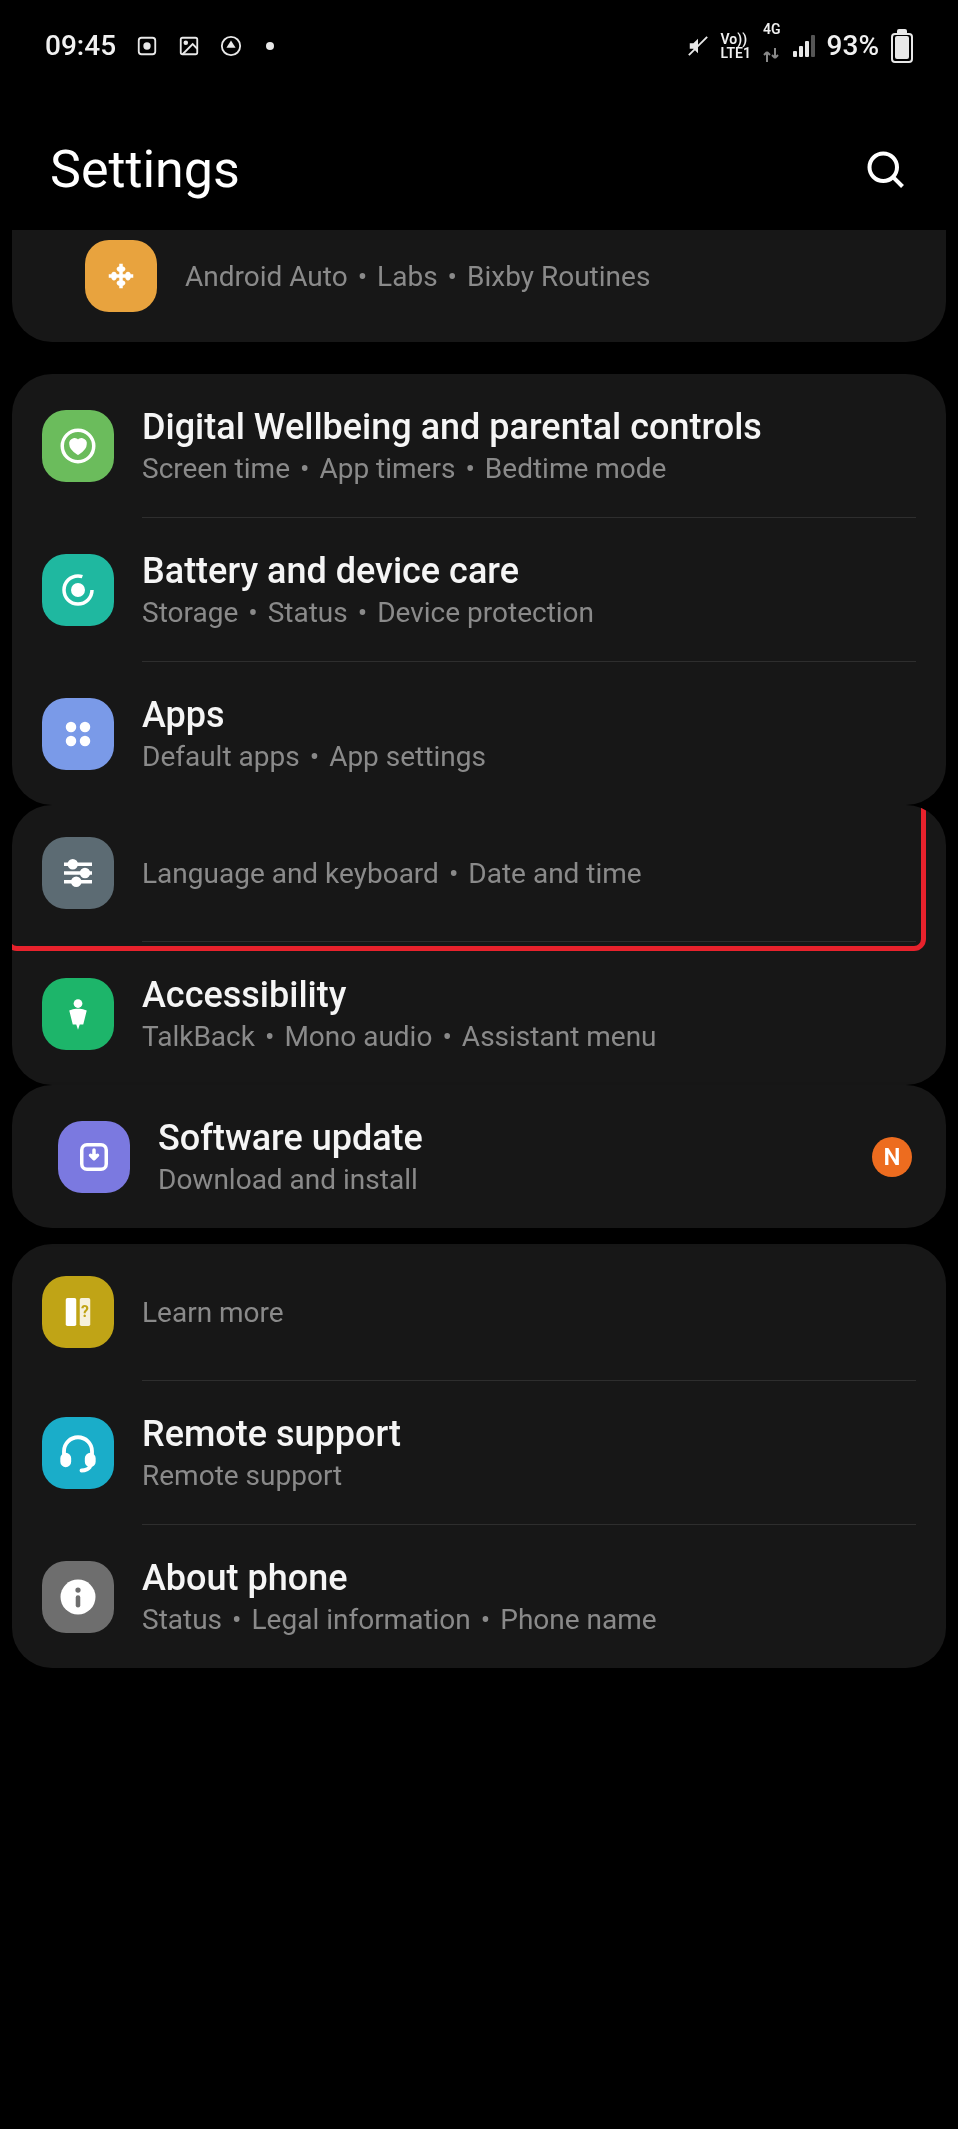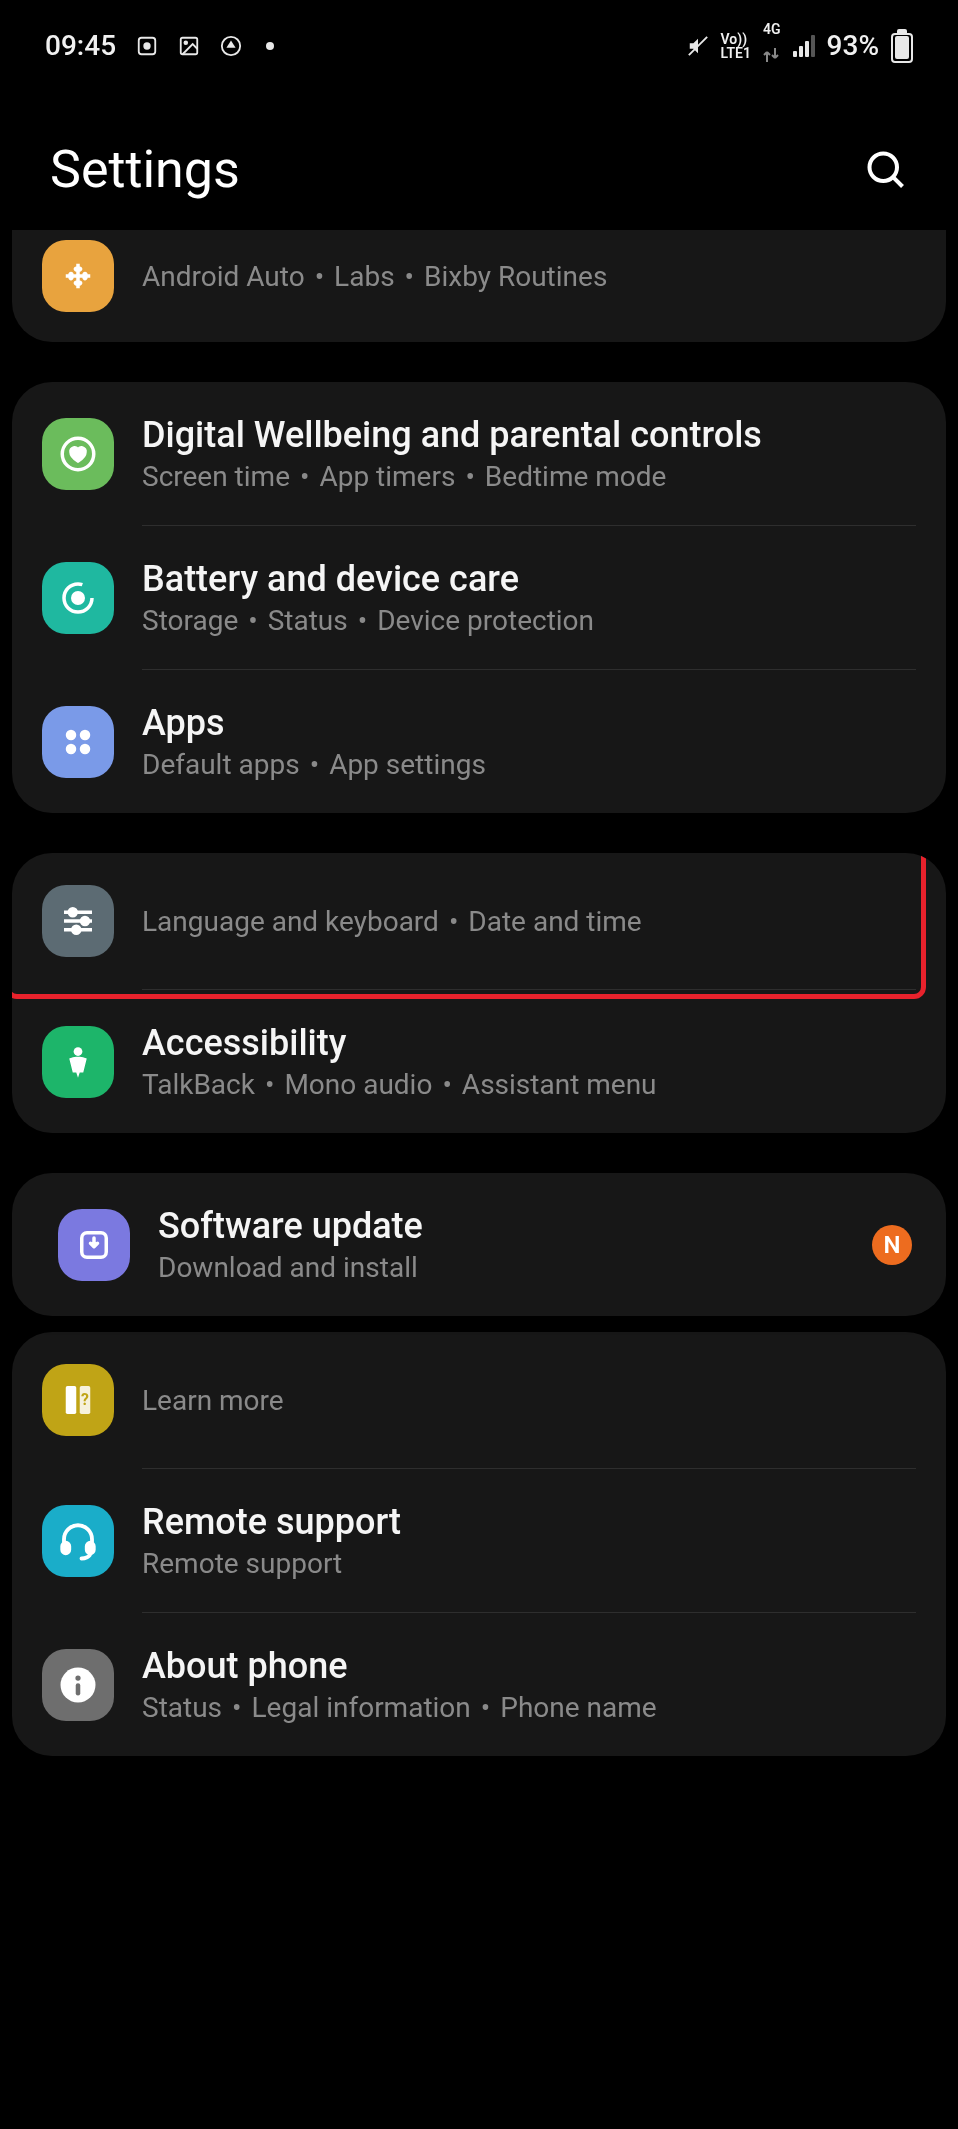--- a/index.html
+++ b/index.html
@@ -31,29 +31,29 @@
     justify-content: space-between;
     align-items: center;
     padding: 60px 50px 30px 50px;
   }
   .header-title { font-size: 52px; font-weight: 400; color: #fff; }
   .search-icon { width: 44px; height: 44px; color: #fff; stroke: #fff; }
   .content { padding: 0 12px; }
   .group {
     background: #171717;
     border-radius: 40px;
-    margin-bottom: 40px;
     overflow: hidden;
   }
   .group-partial-top {
     background: #171717;
     border-radius: 0 0 40px 40px;
-    margin-bottom: 40px;
+    margin-bottom: 32px;
     overflow: hidden;
     padding-top: 0;
+    padding-left: 43px;
   }
   .item {
     display: flex;
     align-items: center;
     padding: 32px 30px 32px 30px;
     position: relative;
   }
   .item-partial { padding-top: 10px; padding-bottom: 30px; }
   .item-icon {
     width: 72px;

